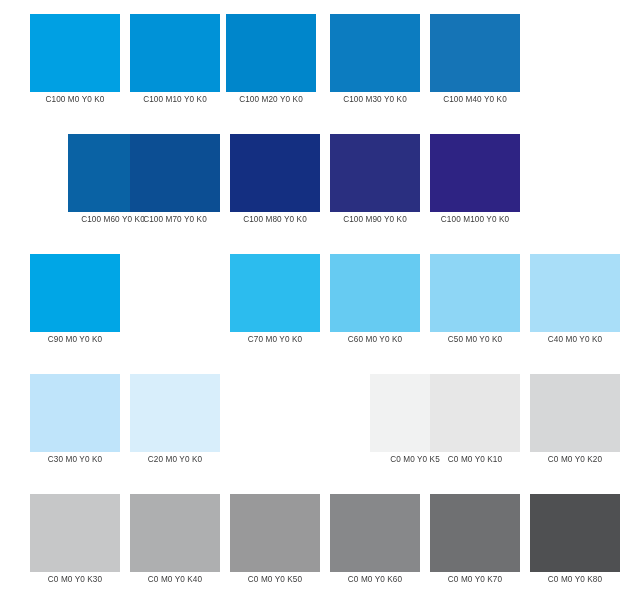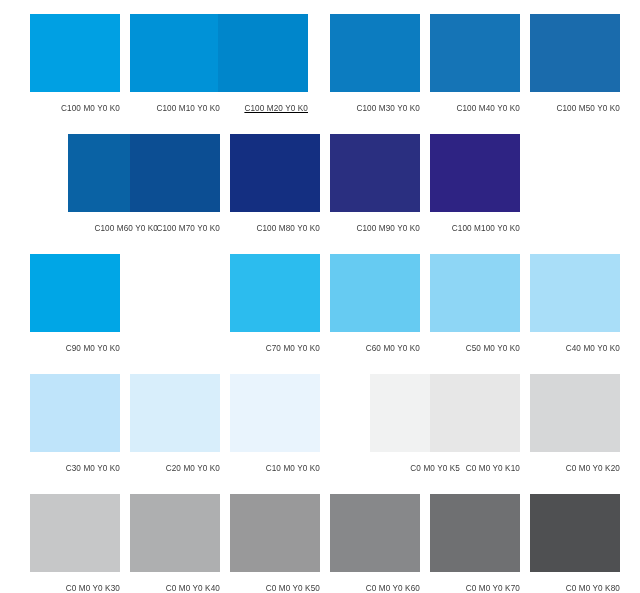--- a/index.html
+++ b/index.html
@@ -33,57 +33,53 @@
     height: 106px;
   }
   .swatch-chip {
     width: 90px;
     height: 78px;
     display: block;
   }
   .swatch-label {
     display: block;
     width: 90px;
-    margin-top: 12px;
-    text-align: right;
+    margin-top: 3px;
+    text-align: center;
     font-size: 8.2px;
     line-height: 10px;
     letter-spacing: 0.1px;
     color: #3b3b3b;
     white-space: nowrap;
   }
 </style>
 </head>
 <body>
 
 <div id="swatch-sheet">
     <div class="swatch-row" style="top: 14px;">
       <div class="swatch-cell" style="left: 30px;">
         <span class="swatch-chip" style="background-color: rgb(0, 160, 227);"></span>
         <span class="swatch-label">C100 M0 Y0 K0</span>
       </div>
       <div class="swatch-cell" style="left: 130px;">
         <span class="swatch-chip" style="background-color: rgb(0, 146, 215);"></span>
         <span class="swatch-label">C100 M10 Y0 K0</span>
       </div>
-      <div class="swatch-cell" style="left: 218px; text-decoration: underline;">
+      <div class="swatch-cell" style="left: 226px;">
         <span class="swatch-chip" style="background-color: rgb(0, 134, 203);"></span>
         <span class="swatch-label">C100 M20 Y0 K0</span>
       </div>
       <div class="swatch-cell" style="left: 330px;">
         <span class="swatch-chip" style="background-color: rgb(12, 124, 192);"></span>
         <span class="swatch-label">C100 M30 Y0 K0</span>
       </div>
       <div class="swatch-cell" style="left: 430px;">
         <span class="swatch-chip" style="background-color: rgb(21, 116, 182);"></span>
         <span class="swatch-label">C100 M40 Y0 K0</span>
-      </div>
-      <div class="swatch-cell" style="left: 530px;">
-        <span class="swatch-chip" style="background-color: rgb(26, 107, 172);"></span>
-        <span class="swatch-label">C100 M50 Y0 K0</span>
       </div>
     </div>
     <div class="swatch-row" style="top: 134px;">
       <div class="swatch-cell" style="left: 24px; padding-left: 44px;">
         <span class="swatch-chip" style="background-color: rgb(10, 98, 164);"></span>
         <span class="swatch-label">C100 M60 Y0 K0</span>
       </div>
       <div class="swatch-cell" style="left: 130px;">
         <span class="swatch-chip" style="background-color: rgb(12, 78, 147);"></span>
         <span class="swatch-label">C100 M70 Y0 K0</span>
@@ -126,24 +122,20 @@
     </div>
     <div class="swatch-row" style="top: 374px;">
       <div class="swatch-cell" style="left: 30px;">
         <span class="swatch-chip" style="background-color: rgb(191, 228, 250);"></span>
         <span class="swatch-label">C30 M0 Y0 K0</span>
       </div>
       <div class="swatch-cell" style="left: 130px;">
         <span class="swatch-chip" style="background-color: rgb(216, 238, 251);"></span>
         <span class="swatch-label">C20 M0 Y0 K0</span>
       </div>
-      <div class="swatch-cell" style="left: 230px;">
-        <span class="swatch-chip" style="background-color: rgb(233, 244, 253);"></span>
-        <span class="swatch-label">C10 M0 Y0 K0</span>
-      </div>
       <div class="swatch-cell" style="left: 330px; padding-left: 40px;">
         <span class="swatch-chip" style="background-color: rgb(241, 242, 242);"></span>
         <span class="swatch-label">C0 M0 Y0 K5</span>
       </div>
       <div class="swatch-cell" style="left: 430px;">
         <span class="swatch-chip" style="background-color: rgb(231, 231, 231);"></span>
         <span class="swatch-label">C0 M0 Y0 K10</span>
       </div>
       <div class="swatch-cell" style="left: 530px;">
         <span class="swatch-chip" style="background-color: rgb(214, 215, 216);"></span>

